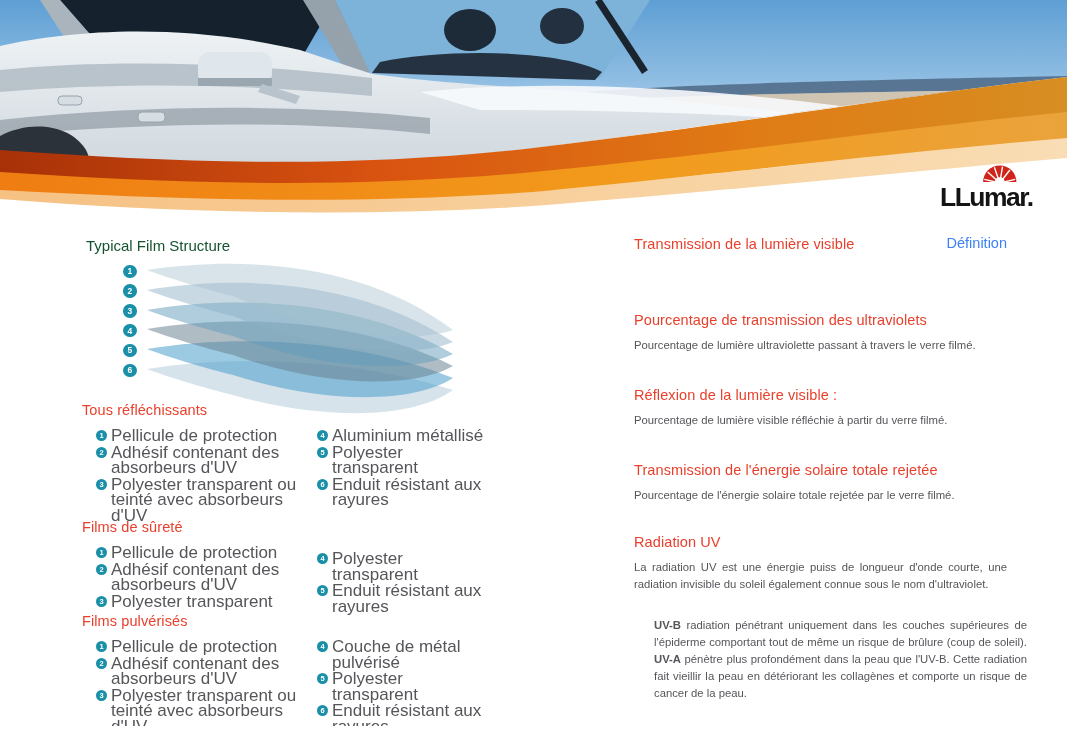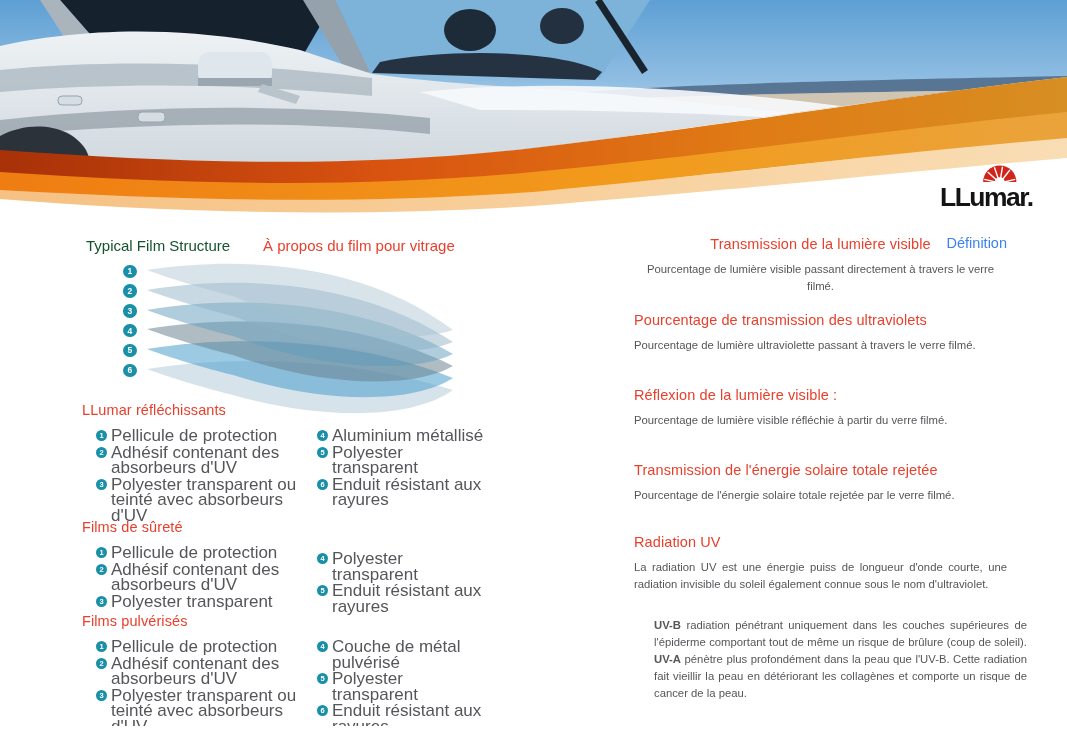--- a/index.html
+++ b/index.html
@@ -36,21 +36,21 @@
   .sec:nth-of-type(2) .list.c2{padding-top:6px;}
   .li{display:flex;align-items:flex-start;margin-bottom:1px;}
   .badge{flex:0 0 11px;width:11px;height:11px;border-radius:50%;background:#1a8fa8;color:#fff;
          font-size:7.5px;font-weight:bold;display:flex;align-items:center;justify-content:center;
          margin:2px 4px 0 0;}
   .litxt{font-size:17px;line-height:15.5px;color:#55565a;}
   
   .col-right{position:absolute;left:634px;top:234px;width:373px;height:505px;}
   .def-label{position:absolute;right:0;top:1px;color:#3b82f6;font-size:14.5px;}
   .rblock{position:absolute;left:0;width:373px;}
-  .rblock:nth-of-type(1){top:0;text-align:center;}
+  .rblock:nth-of-type(1){top:0;}
   .rblock:nth-of-type(2){top:76px;}
   .rblock:nth-of-type(3){top:151px;}
   .rblock:nth-of-type(4){top:226px;}
   .rblock:nth-of-type(5){top:298px;}
   .rblock:nth-of-type(3) .body, .rblock:nth-of-type(5) .body{text-align:justify;}
   .uvp{position:absolute;left:4px;top:367px;width:373px;text-align:justify;margin:16px;}
   .uvp strong{color:#55565a;}
   
   .footer{position:absolute;top:738px;font-size:7px;color:#96989b;letter-spacing:0;white-space:nowrap;}
   .footer.fl{left:82px;}
@@ -147,21 +147,20 @@
           </g>
           <path d="M57,26 A5,5 0 0 1 67,26 Z" fill="#ffffff"></path>
         </g>
         <text x="1" y="50" font-family="Liberation Sans, sans-serif" font-size="27" font-weight="bold" letter-spacing="-1.5" fill="#141414">LLumar.</text>
       </svg>
     </div>
   </div>
 
   <div class="headrow">
     <span class="h-en">Typical Film Structure</span>
-    <span class="h-fr">À propos du film pour vitrage</span>
   </div>
 
   <div class="diagram">
     <svg viewBox="0 0 352 172">
       <path d="M34,111 C130,95 250,103 340,132 C300,161 210,163 120,137 C80,127 50,117 34,111 Z" fill="rgba(208,222,232,0.85)"></path>
       <path d="M34,91 C130,75 250,83 340,120 C300,146 210,146 120,117 C80,107 50,97 34,91 Z" fill="rgba(74,158,202,0.55)"></path>
       <path d="M34,71 C130,55 250,63 340,108 C300,131 210,129 120,97 C80,87 50,77 34,71 Z" fill="rgba(104,126,142,0.52)"></path>
       <path d="M34,52 C130,36 250,44 340,96 C300,116 210,112 120,78 C80,68 50,58 34,52 Z" fill="rgba(96,156,188,0.5)"></path>
       <path d="M34,32 C130,16 250,24 340,84 C300,101 210,95 120,58 C80,48 50,38 34,32 Z" fill="rgba(140,175,196,0.48)"></path>
       <path d="M34,12 C130,-2 250,4 340,72 C300,86 210,78 120,38 C80,28 50,18 34,12 Z" fill="rgba(165,190,205,0.42)"></path>
@@ -170,21 +169,21 @@
   <div class="dnum" style="top: 6.5px;">1</div>
       <div class="dnum" style="top: 26.3px;">2</div>
       <div class="dnum" style="top: 46.1px;">3</div>
       <div class="dnum" style="top: 65.9px;">4</div>
       <div class="dnum" style="top: 85.7px;">5</div>
       <div class="dnum" style="top: 105.5px;">6</div>
     </div>
 
   <div class="sections">
       <section class="sec">
-        <h3 class="red-h">LLumar réfléchissants</h3>
+        <h3 class="red-h">Tous réfléchissants</h3>
         <div class="lists">
           <div class="list c1">
             <div class="li">
               <span class="badge">1</span>
               <span class="litxt">Pellicule de protection</span>
             </div>
             <div class="li">
               <span class="badge">2</span>
               <span class="litxt">Adhésif contenant des absorbeurs d'UV</span>
             </div>
@@ -273,21 +272,20 @@
       </section>
     </div>
 
   <div class="footer fl">© 2015 Eastman Chemical Company. Tous droits réservés. Nous déclinons toute responsabilité en cas d'erreurs. Version 4.00.0915</div>
 
   <div class="col-right">
     <span class="def-label">Définition</span>
 
     <div class="rblock">
         <h3 class="red-h">Transmission de la lumière visible</h3>
-        <p class="body">Pourcentage de lumière visible passant directement à travers le verre filmé.</p>
       </div>
       <div class="rblock">
         <h3 class="red-h">Pourcentage de transmission des ultraviolets</h3>
         <p class="body">Pourcentage de lumière ultraviolette passant à travers le verre filmé.</p>
       </div>
       <div class="rblock">
         <h3 class="red-h">Réflexion de la lumière visible :</h3>
         <p class="body">Pourcentage de lumière visible réfléchie à partir du verre filmé.</p>
       </div>
       <div class="rblock">

